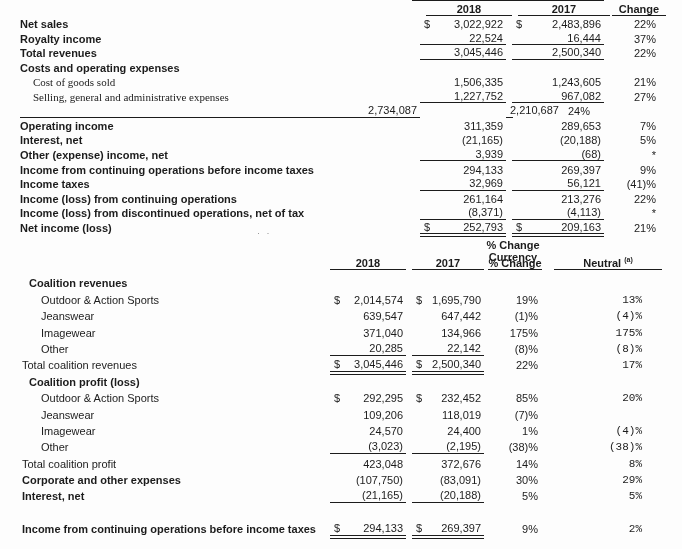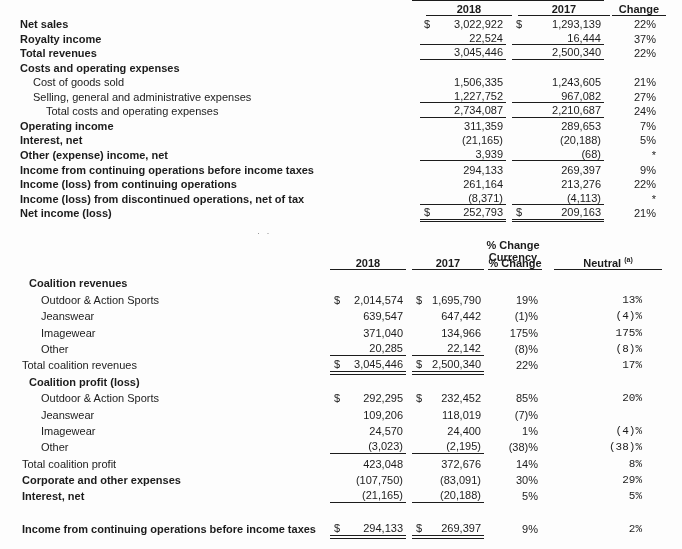--- a/index.html
+++ b/index.html
@@ -64,21 +64,21 @@
     <div id="t1-body">
         <div class="row1">
           <div class="lbl b" style="padding-left: 0px;">Net sales</div>
           <div class="val">
             <div class="cur-sign" style="display: inline;">$</div>
             <div class="num">3,022,922</div>
           </div>
           <div class="gap"></div>
           <div class="val">
             <div class="cur-sign" style="display: inline;">$</div>
-            <div class="num">1,293,139</div>
+            <div class="num">2,483,896</div>
           </div>
           <div class="chg">22%</div>
         </div>
         <div class="row1">
           <div class="lbl b" style="padding-left: 0px;">Royalty income</div>
           <div class="val ul">
             <div class="cur-sign" style="display: inline;"></div>
             <div class="num">22,524</div>
           </div>
           <div class="gap"></div>
@@ -108,47 +108,46 @@
             <div class="num"></div>
           </div>
           <div class="gap"></div>
           <div class="val">
             <div class="cur-sign" style="display: inline;"></div>
             <div class="num"></div>
           </div>
           <div class="chg"></div>
         </div>
         <div class="row1">
-          <div class="lbl" style="padding-left: 13px;">Cost of goods sold</div>
+          <div class="lbl" style="padding-left: 13px; font-family: Liberation Serif, serif;">Cost of goods sold</div>
           <div class="val">
             <div class="cur-sign" style="display: inline;"></div>
             <div class="num">1,506,335</div>
           </div>
           <div class="gap"></div>
           <div class="val">
             <div class="cur-sign" style="display: inline;"></div>
             <div class="num">1,243,605</div>
           </div>
           <div class="chg">21%</div>
         </div>
         <div class="row1">
-          <div class="lbl" style="padding-left: 13px;">Selling, general and administrative expenses</div>
+          <div class="lbl" style="padding-left: 13px; font-family: Liberation Serif, serif;">Selling, general and administrative expenses</div>
           <div class="val ul">
             <div class="cur-sign" style="display: inline;"></div>
             <div class="num">1,227,752</div>
           </div>
           <div class="gap"></div>
           <div class="val ul">
             <div class="cur-sign" style="display: inline;"></div>
             <div class="num">967,082</div>
           </div>
           <div class="chg">27%</div>
         </div>
         <div class="row1">
-          <div class="lbl" style="padding-left: 26px;">Total costs and operating expenses</div>
           <div class="val ul">
             <div class="cur-sign" style="display: inline;"></div>
             <div class="num">2,734,087</div>
           </div>
           <div class="gap"></div>
           <div class="val ul">
             <div class="cur-sign" style="display: inline;"></div>
             <div class="num">2,210,687</div>
           </div>
           <div class="chg">24%</div>
@@ -197,20 +196,33 @@
           <div class="val">
             <div class="cur-sign" style="display: inline;"></div>
             <div class="num">294,133</div>
           </div>
           <div class="gap"></div>
           <div class="val">
             <div class="cur-sign" style="display: inline;"></div>
             <div class="num">269,397</div>
           </div>
           <div class="chg">9%</div>
+        </div>
+        <div class="row1">
+          <div class="lbl b" style="padding-left: 0px;">Income taxes</div>
+          <div class="val ul">
+            <div class="cur-sign" style="display: inline;"></div>
+            <div class="num">32,969</div>
+          </div>
+          <div class="gap"></div>
+          <div class="val ul">
+            <div class="cur-sign" style="display: inline;"></div>
+            <div class="num">56,121</div>
+          </div>
+          <div class="chg">(41)%</div>
         </div>
         <div class="row1">
           <div class="lbl b" style="padding-left: 0px;">Income (loss) from continuing operations</div>
           <div class="val">
             <div class="cur-sign" style="display: inline;"></div>
             <div class="num">261,164</div>
           </div>
           <div class="gap"></div>
           <div class="val">
             <div class="cur-sign" style="display: inline;"></div>

